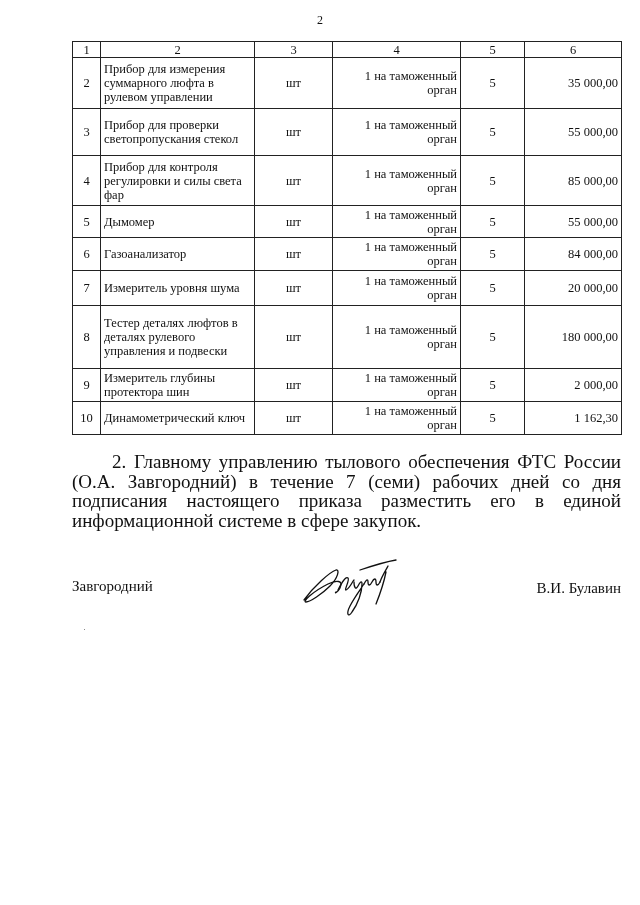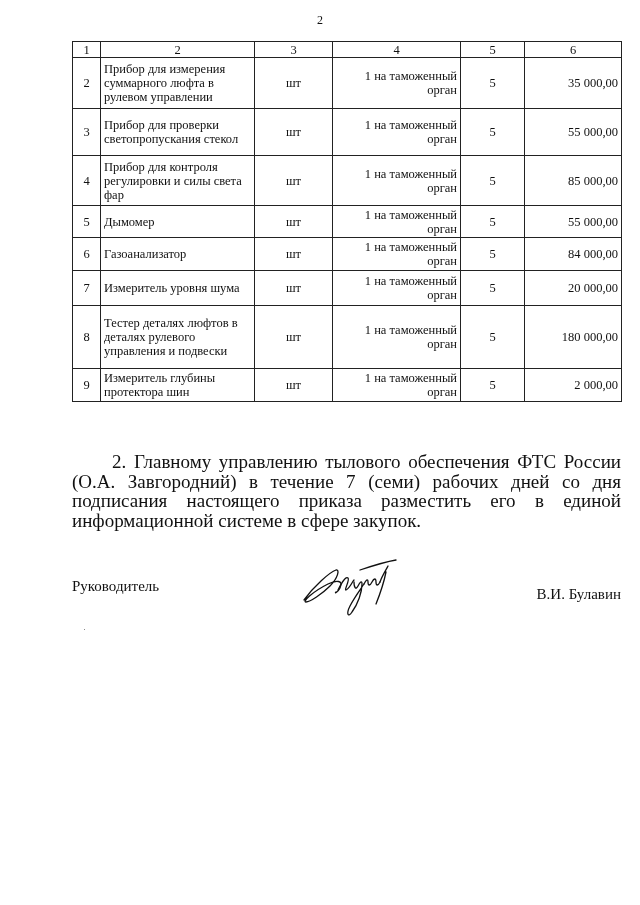--- a/index.html
+++ b/index.html
@@ -73,21 +73,21 @@
     }
     .sign-row {
       position: absolute;
       left: 72px;
       top: 578px;
       width: 549px;
       height: 24px;
       font-size: 15px;
     }
     .sign-role { position: absolute; left: 0; top: 0; }
-    .sign-name { position: absolute; right: 0; top: 8px; }
+    .sign-name { position: absolute; right: 0; top: 2px; }
     .signature {
       position: absolute;
       left: 228px;
       top: -22px;
       width: 110px;
       height: 64px;
     }
     .speck {
       position: absolute;
       left: 84px;
@@ -177,27 +177,35 @@
       <td class="price">180 000,00</td>
     </tr>
     <tr class="r-9">
       <td class="num">9</td>
       <td class="name">Измеритель глубины протектора шин</td>
       <td class="unit">шт</td>
       <td class="norm">1 на таможенный орган</td>
       <td class="qty">5</td>
       <td class="price">2 000,00</td>
     </tr>
+    <tr class="r-10">
+      <td class="num">10</td>
+      <td class="name">Динамометрический ключ</td>
+      <td class="unit">шт</td>
+      <td class="norm">1 на таможенный орган</td>
+      <td class="qty">5</td>
+      <td class="price">1 162,30</td>
+    </tr>
   </tbody>
 </table>
 
 <div class="para">2. Главному управлению тылового обеспечения ФТС России (О.А. Завгородний) в течение 7 (семи) рабочих дней со дня подписания настоящего приказа разместить его в единой информационной системе в сфере закупок.</div>
 
 <div class="sign-row">
-  <span class="sign-role">Руководитель</span>
+  <span class="sign-role">Завгородний</span>
   <svg class="signature" viewBox="0 0 110 64" xmlns="http://www.w3.org/2000/svg">
     <g fill="none" stroke="#111" stroke-width="1.3" stroke-linecap="round" stroke-linejoin="round">
       <path d="M4 44 C 14 30, 30 16, 36 14 C 40 13, 38 22, 30 30 C 22 38, 10 46, 6 46 C 2 46, 12 36, 28 28 C 36 24, 44 24, 40 32 C 38 36, 34 38, 36 36"></path>
       <path d="M38 34 C 42 26, 46 20, 48 22 C 50 24, 44 34, 46 34 C 50 32, 52 26, 54 24"></path>
       <path d="M54 26 C 54 32, 56 34, 58 30 C 60 26, 62 24, 62 28 C 62 36, 58 48, 52 56 C 48 62, 46 58, 50 50 C 54 42, 60 34, 64 28"></path>
       <path d="M64 28 C 66 24, 68 22, 68 26 C 68 30, 70 30, 72 26 C 74 22, 76 22, 76 26 C 76 30, 78 30, 80 26"></path>
       <path d="M80 26 C 82 20, 86 14, 88 10 M 86 16 C 84 26, 80 38, 76 48"></path>
       <path d="M60 14 C 72 10, 84 6, 96 4"></path>
     </g>
   </svg>

